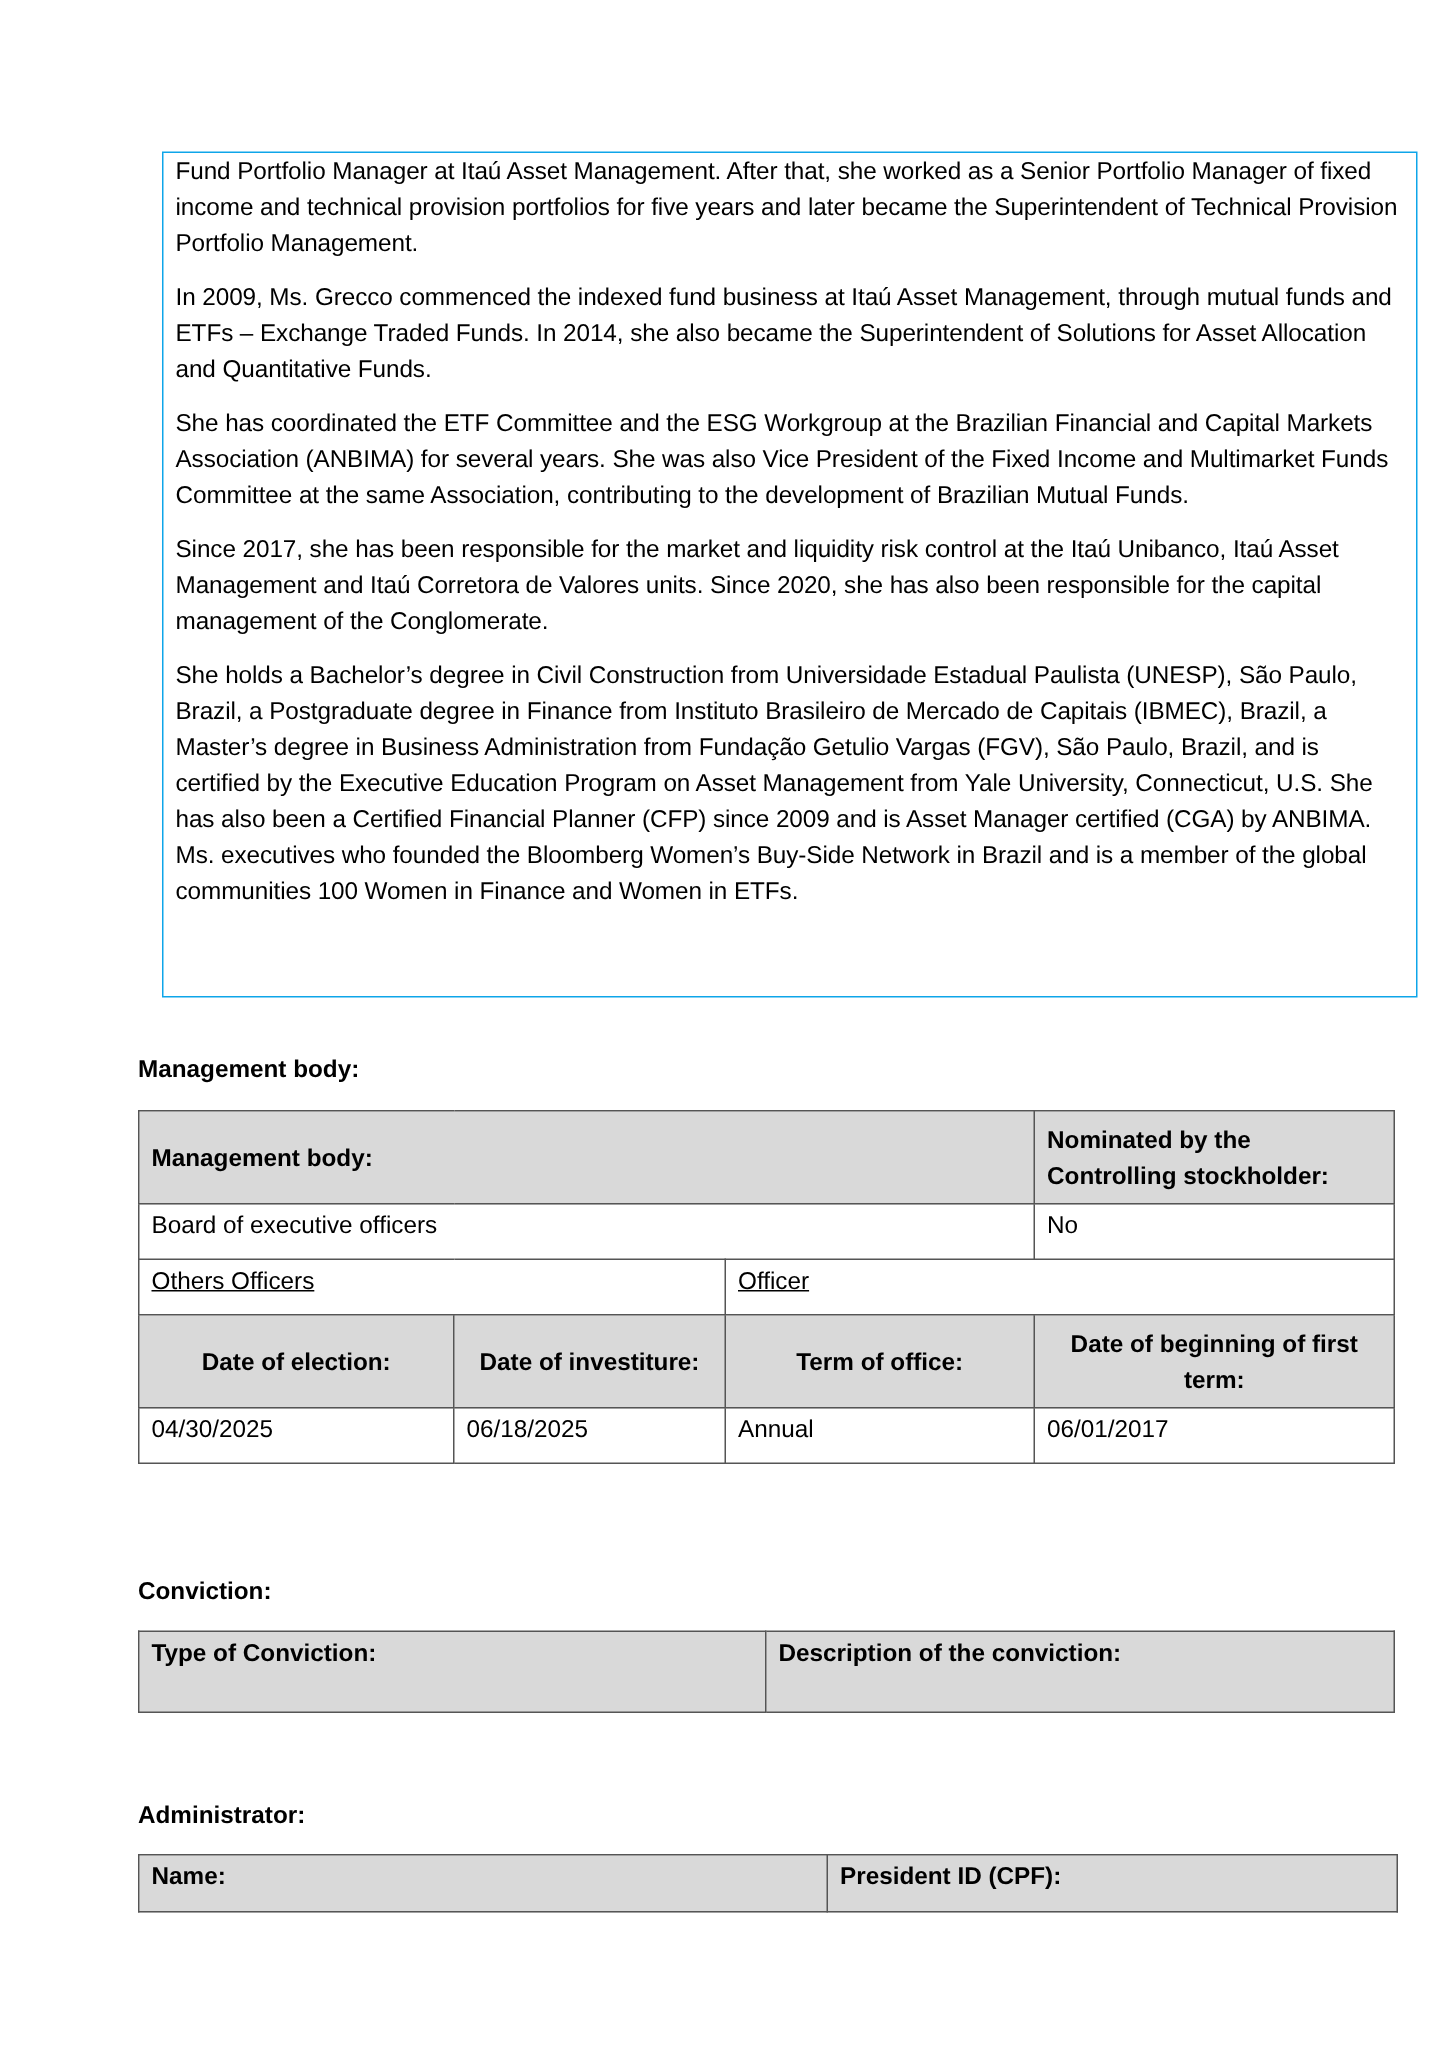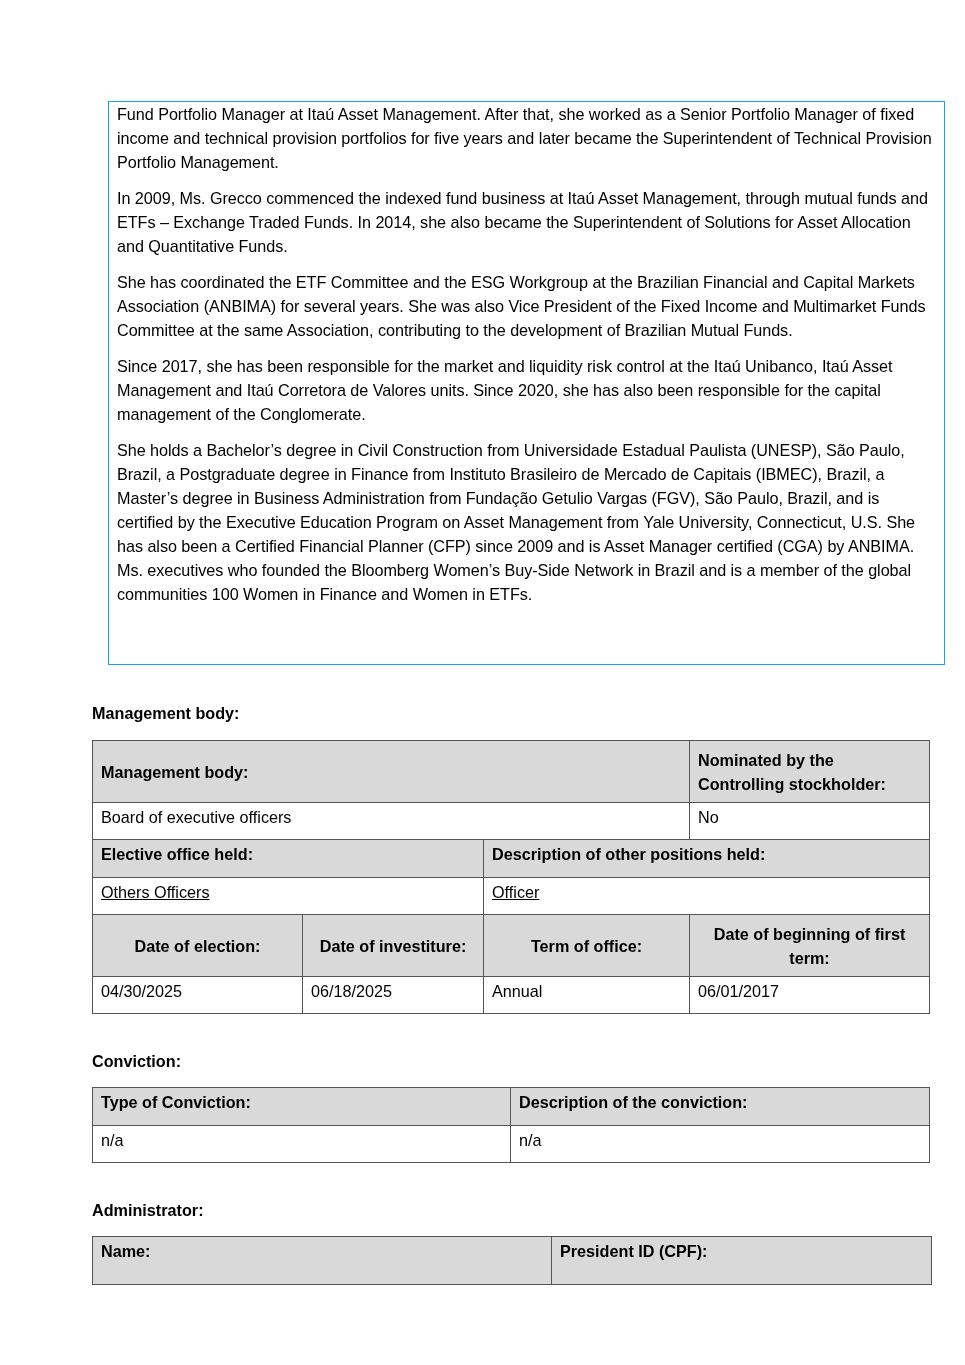--- a/index.html
+++ b/index.html
@@ -46,24 +46,20 @@
   </colgroup>
   <tbody>
       <tr style="height:62px;">
     <td class="hd" colspan="3">Management body:</td>
     <td class="hd">Nominated by the Controlling stockholder:</td>
   </tr>
   <tr style="height:37px;">
     <td class="top" colspan="3">Board of executive officers</td>
     <td class="top">No</td>
   </tr>
-  <tr style="height:38px;">
-    <td class="hd top" colspan="2">Elective office held:</td>
-    <td class="hd top" colspan="2">Description of other positions held:</td>
-  </tr>
   <tr style="height:37px;text-decoration:underline;">
     <td class="top" colspan="2">Others Officers</td>
     <td class="top" colspan="2">Officer</td>
   </tr>
   <tr style="height:62px;text-align:center;">
     <td class="hd">Date of election:</td>
     <td class="hd">Date of investiture:</td>
     <td class="hd">Term of office:</td>
     <td class="hd">Date of beginning of first term:</td>
   </tr>
@@ -77,37 +73,33 @@
   </table>
 
 <h3 class="section-title" style="top:1052px;">Conviction:</h3>
 
 <table style="top:1087px; width:837px;">
   <colgroup>
       <col style="width:418px">
       <col style="width:419px">
     </colgroup>
   <tbody>
-      <tr style="height:38px;">
+      <tr style="height:54px;">
     <td class="hd top">Type of Conviction:</td>
     <td class="hd top">Description of the conviction:</td>
-  </tr>
-  <tr style="height:37px;">
-    <td class="top">n/a</td>
-    <td class="top">n/a</td>
   </tr>
 </tbody>
   </table>
 
 <h3 class="section-title" style="top:1201px;text-align:right;">Administrator:</h3>
 
 <table style="top:1236px; width:839px;">
   <colgroup>
       <col style="width:459px">
       <col style="width:380px">
     </colgroup>
   <tbody>
-      <tr style="height:48px;">
+      <tr style="height:38px;">
     <td class="hd top">Name:</td>
     <td class="hd top">President ID (CPF):</td>
   </tr>
 </tbody>
   </table>
 
 </body></html>

